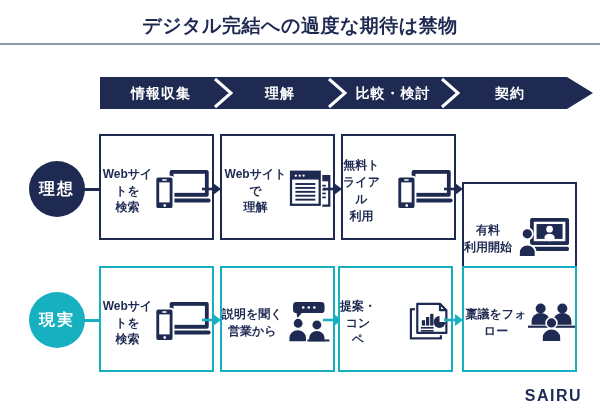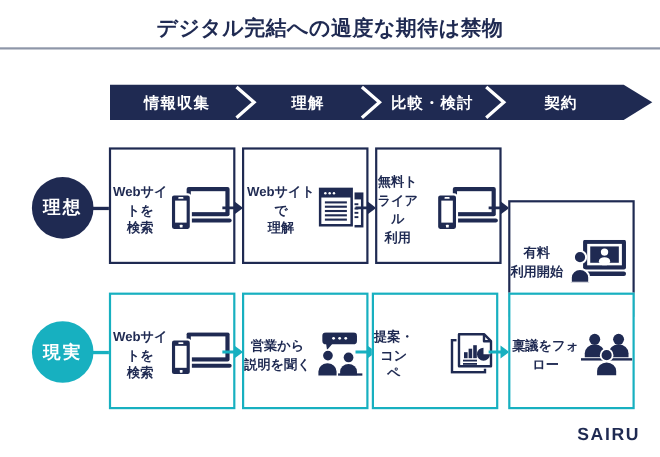--- a/index.html
+++ b/index.html
@@ -213,22 +213,22 @@
     </div>
   </div>
 
   <svg class="harrow" style="left:202px;top:313px;" width="19" height="14">
     <line x1="0" y1="7" x2="12" y2="7" stroke="#17b0c0" stroke-width="2.6"></line>
       <polygon points="11,1 19,7 11,13" fill="#17b0c0"></polygon>
   </svg>
 
   <div class="box teal" style="left:220px;top:266px;">
     <div class="txt">
+      <span>説明を聞く</span>
       <span>営業から</span>
-      <span>説明を聞く</span>
     </div>
     <div class="icn">
       <svg width="45" height="40" viewBox="0 0 52 47">
           <use href="#sym-talk"></use>
         </svg>
     </div>
   </div>
 
   <svg class="harrow" style="left:323px;top:313px;" width="19" height="14">
     <line x1="0" y1="7" x2="12" y2="7" stroke="#17b0c0" stroke-width="2.6"></line>

